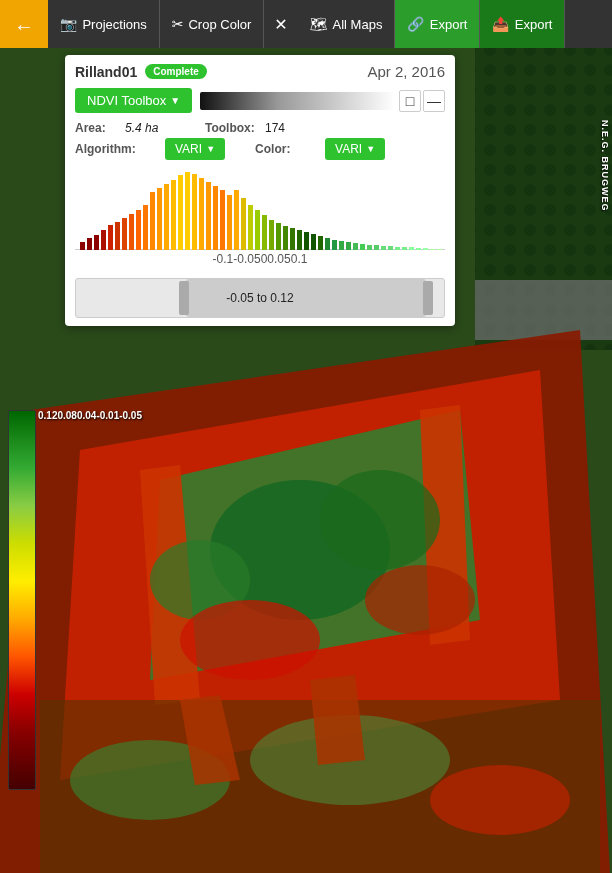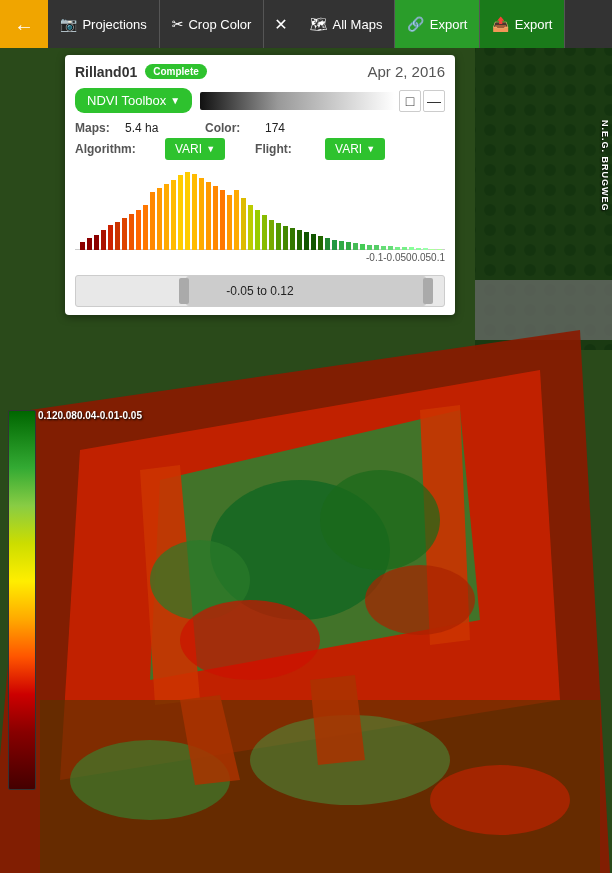--- a/index.html
+++ b/index.html
@@ -169,21 +169,21 @@
       display: flex;
       align-items: center;
       padding: 4px 10px;
       gap: 8px;
     }
     .ndvi-toolbox-btn {
       background: #2ec22e;
       color: white;
       border: none;
       padding: 5px 12px;
-      border-radius: 9px;
+      border-radius: 3px;
       font-size: 13px;
       cursor: pointer;
       display: flex;
       align-items: center;
       gap: 4px;
     }
     .ndvi-toolbox-btn .arrow { font-size: 10px; }
 
     
     .gradient-bar-container {
@@ -260,32 +260,32 @@
     }
     .histogram-chart {
       width: 100%;
       height: 80px;
       position: relative;
       background: white;
       border-bottom: 1px solid #ccc;
     }
     .histogram-x-labels {
       display: flex;
-      justify-content: flex-end;
-      font-size: 10px;
+      justify-content: center;
+      font-size: 12px;
       color: #555;
       padding: 2px 0;
     }
 
     
     .range-bar-container {
       margin: 6px 10px 0 10px;
       background: #e8e8e8;
       border-radius: 3px;
-      height: 32px;
+      height: 40px;
       display: flex;
       align-items: center;
       position: relative;
       border: 1px solid #ccc;
     }
     .range-bar-fill {
       position: absolute;
       left: 30%;
       right: 5%;
       top: 0; bottom: 0;
@@ -436,33 +436,33 @@
       <div class="gradient-bar"></div>
       <div class="gradient-minus">□</div>
       <div class="gradient-plus">—</div>
     </div>
   </div>
 
   <div style="padding: 4px 10px;">
 
 
     <div style="display:flex; align-items:center; margin-bottom:3px;">
-      <span class="field-label" style="min-width:50px;">Maps:</span>
-      <span class="field-value" style="min-width:80px;">5.4 ha</span>
-      <span class="field-label" style="min-width:60px;">Color:</span>
+      <span class="field-label" style="min-width:50px;">Area:</span>
+      <span class="field-value" style="min-width:80px;font-style:italic;">5.4 ha</span>
+      <span class="field-label" style="min-width:60px;">Toolbox:</span>
       <span class="field-value">174</span>
     </div>
 
     <div style="display:flex; align-items:center; gap:20px;">
       <span class="field-label" style="min-width:70px;">Algorithm:</span>
       <button class="dropdown-btn">
         <span>VARI</span>
         <span class="arrow">▼</span>
       </button>
-      <span class="field-label" style="min-width:50px; margin-left:10px;">Flight:</span>
+      <span class="field-label" style="min-width:50px; margin-left:10px;">Color:</span>
       <button class="dropdown-btn">
         <span>VARI</span>
         <span class="arrow">▼</span>
       </button>
     </div>
   </div>
 
   <div class="histogram-area">
     <div class="histogram-chart">
       <svg class="hist-svg" viewBox="0 0 370 80" preserveAspectRatio="none">

